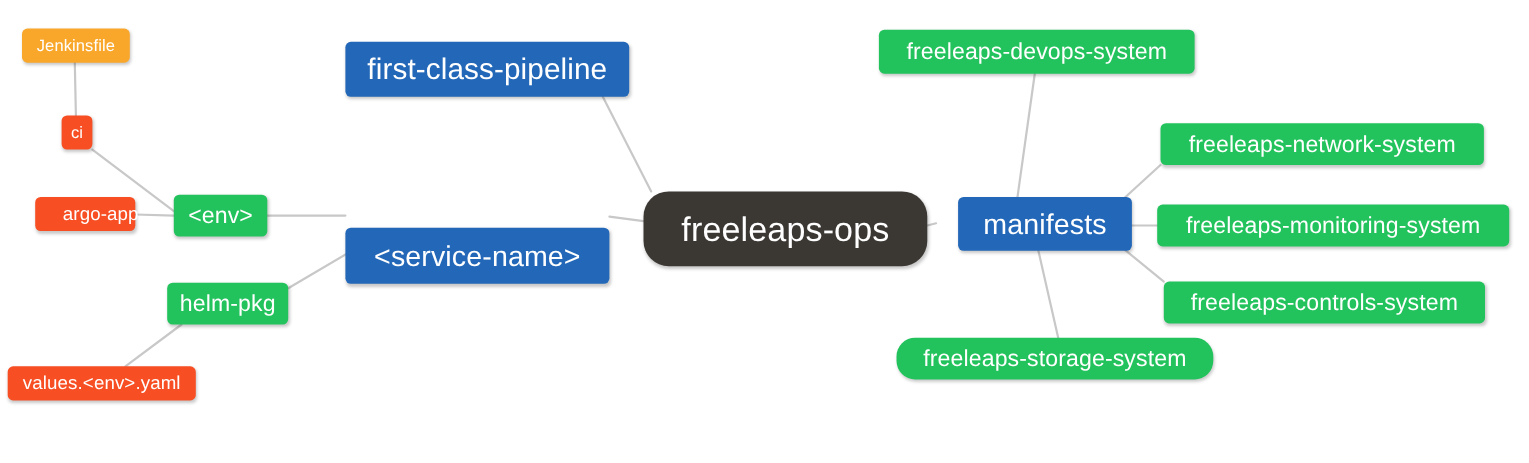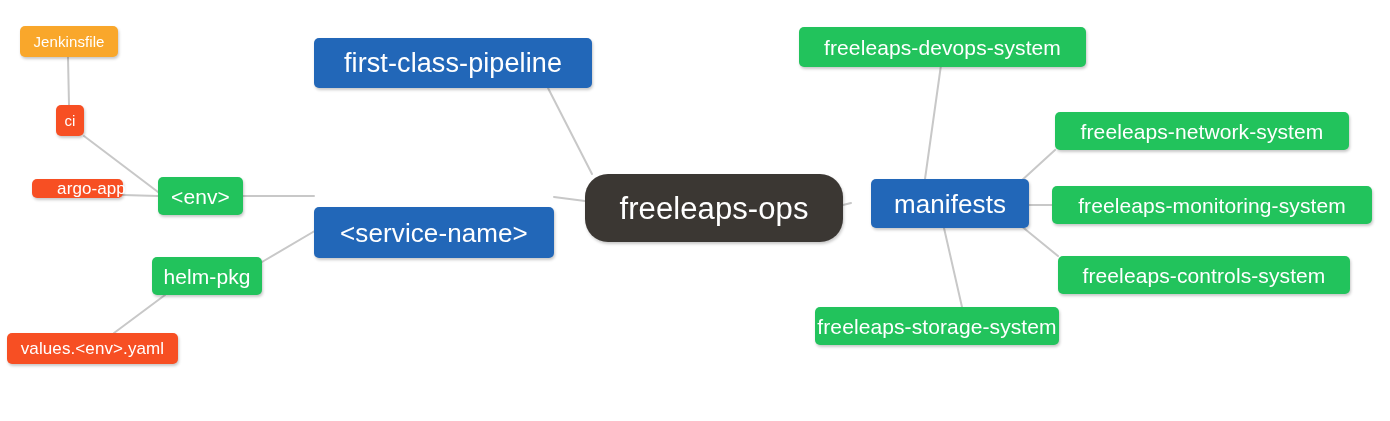--- a/index.html
+++ b/index.html
@@ -71,27 +71,27 @@
       <line x1="165" y1="295" x2="114" y2="333" stroke="#c8c8c8" stroke-width="2" stroke-linecap="round"></line>
       <line x1="925" y1="179" x2="941" y2="65" stroke="#c8c8c8" stroke-width="2" stroke-linecap="round"></line>
       <line x1="1009" y1="192" x2="1055" y2="150" stroke="#c8c8c8" stroke-width="2" stroke-linecap="round"></line>
       <line x1="1009" y1="205" x2="1052" y2="205" stroke="#c8c8c8" stroke-width="2" stroke-linecap="round"></line>
       <line x1="1009" y1="216" x2="1058" y2="256" stroke="#c8c8c8" stroke-width="2" stroke-linecap="round"></line>
       <line x1="944" y1="228" x2="962" y2="307" stroke="#c8c8c8" stroke-width="2" stroke-linecap="round"></line>
     </svg>
   <div id="nodes">
       <div class="node n-root" style="left: 585px; top: 174px; width: 258px; height: 68px; font-size: 31px; border-radius: 23px;">freeleaps-ops</div>
       <div class="node n-blue" style="left: 314px; top: 171px; width: 240px; height: 51px; font-size: 26px; margin-top: 36px;">&lt;service-name&gt;</div>
-      <div class="node n-blue" style="left: 314px; top: 38px; width: 278px; height: 50px; font-size: 27px;">first-class-pipeline</div>
+      <div class="node n-blue" style="left: 314px; top: 38px; width: 258px; height: 50px; font-size: 27px;">first-class-pipeline</div>
       <div class="node n-blue" style="left: 851px; top: 179px; width: 158px; height: 49px; font-size: 26px; margin-left: 20px;">manifests</div>
       <div class="node n-green" style="left: 158px; top: 177px; width: 85px; height: 38px; font-size: 21px;">&lt;env&gt;</div>
       <div class="node n-green" style="left: 152px; top: 257px; width: 110px; height: 38px; font-size: 21px;">helm-pkg</div>
       <div class="node n-red" style="left: 56px; top: 105px; width: 28px; height: 31px; font-size: 15px;">ci</div>
-      <div class="node n-red" style="left: 32px; top: 179px; width: 91px; height: 19px; font-size: 17px; padding-left: 28px;">argo-app</div>
+      <div class="node n-red" style="left: 32px; top: 179px; width: 91px; height: 31px; font-size: 17px; padding-left: 28px;">argo-app</div>
       <div class="node n-orange" style="left: 20px; top: 26px; width: 98px; height: 31px; font-size: 15px;">Jenkinsfile</div>
       <div class="node n-red" style="left: 7px; top: 333px; width: 171px; height: 31px; font-size: 17px;">values.&lt;env&gt;.yaml</div>
       <div class="node n-green" style="left: 799px; top: 27px; width: 287px; height: 40px; font-size: 21px;">freeleaps-devops-system</div>
       <div class="node n-green" style="left: 1055px; top: 112px; width: 294px; height: 38px; font-size: 21px;">freeleaps-network-system</div>
       <div class="node n-green" style="left: 1052px; top: 186px; width: 320px; height: 38px; font-size: 21px;">freeleaps-monitoring-system</div>
       <div class="node n-green" style="left: 1058px; top: 256px; width: 292px; height: 38px; font-size: 21px;">freeleaps-controls-system</div>
-      <div class="node n-green" style="left: 815px; top: 307px; width: 244px; height: 38px; font-size: 21px;">freeleaps-storage-system</div>
+      <div class="node n-green" style="left: 815px; top: 307px; width: 288px; height: 38px; font-size: 21px; border-radius: 17px;">freeleaps-storage-system</div>
     </div>
 </div>
 
 </body></html>

